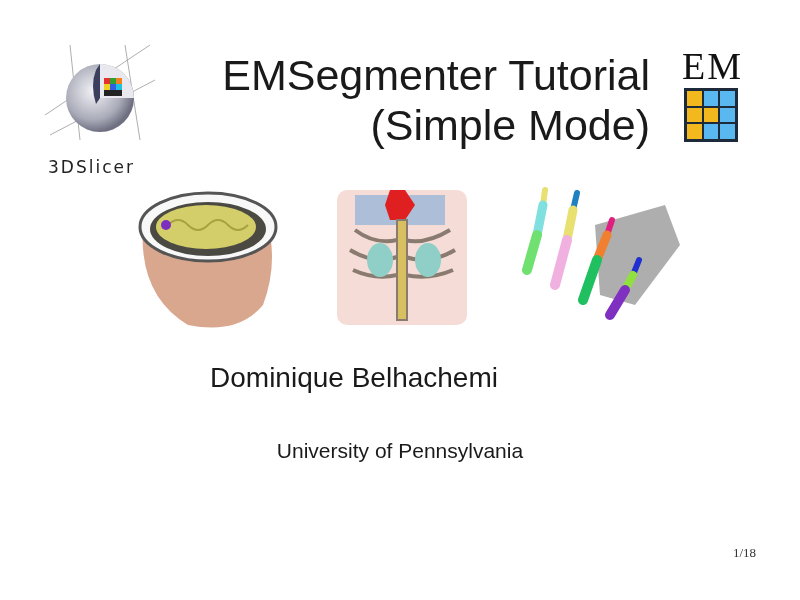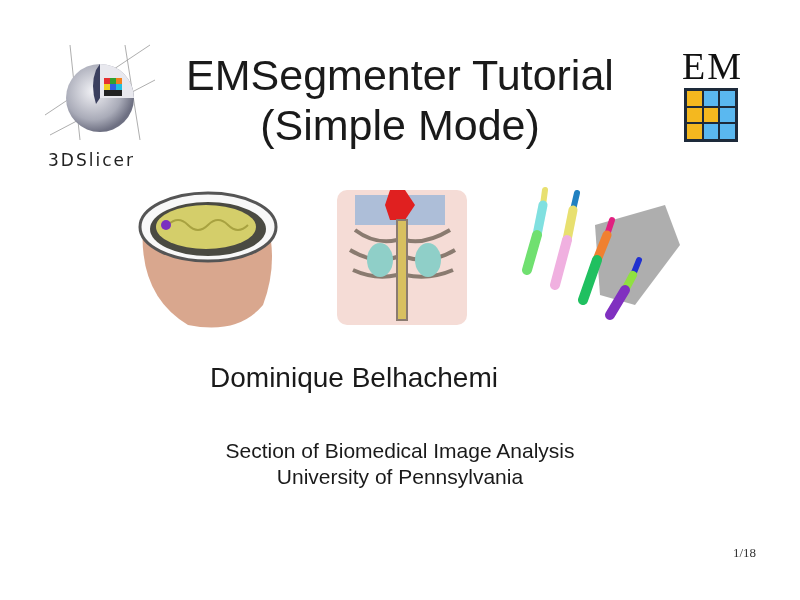--- a/index.html
+++ b/index.html
@@ -1,29 +1,29 @@
 <!DOCTYPE html>
 <html><head>
 <meta charset="utf-8">
 <style>
   html, body { margin:0; padding:0; background:#ffffff; }
   body { width:800px; height:600px; position:relative; overflow:hidden;
          font-family:"Liberation Sans", sans-serif; color:#1a1a1a; }
   .abs { position:absolute; }
-  .title { left:150px; width:500px; top:50px; text-align:center;
+  .title { left:150px; width:500px; top:50px; text-align:right;
            font-size:43px; line-height:50px; color:#1a1a1a; }
   .author { left:0; width:708px; top:362px; text-align:center; font-size:28px; }
   .affil { left:0; width:800px; top:438px; text-align:center; font-size:21px; line-height:26px; }
   .pagenum { left:722px; top:545px; font-family:"Liberation Serif", serif; font-size:13px; color:#333;margin-left:11px; }
   .em-letters { left:682px; top:44px; font-size:38px; letter-spacing:2px; color:#111; font-family:Liberation Serif, serif; font-weight:300; }
   .em-grid { left:684px; top:88px; width:54px; height:54px; display:grid;
              grid-template-columns:repeat(3,1fr); grid-template-rows:repeat(3,1fr);
              border:2px solid #1d2a3a; box-sizing:border-box; }
   .em-grid div { border:1px solid #1d2a3a; }
-  .slicer-text { left:48px; top:150px; font-size:17px; letter-spacing:2px; font-family:"DejaVu Sans", sans-serif; color:#222; }
+  .slicer-text { left:48px; top:157px; font-size:17px; letter-spacing:2px; font-family:"DejaVu Sans", sans-serif; color:#222; }
 </style>
 </head>
 <body>
 
 <div class="abs" style="left:40px;top:40px;width:120px;height:125px;">
   <svg width="120" height="105" viewBox="0 0 120 105">
     <defs>
       <radialGradient id="sph" cx="40%" cy="40%" r="60%">
         <stop offset="0" stop-color="#f2f2f6"></stop>
           <stop offset="0.7" stop-color="#a9abb8"></stop>
@@ -110,17 +110,16 @@
       <line x1="124" y1="75" x2="118" y2="90" stroke="#2030d0" stroke-width="6"></line>
       <line x1="118" y1="90" x2="110" y2="105" stroke="#90e040" stroke-width="8"></line>
       <line x1="110" y1="105" x2="95" y2="130" stroke="#8030c0" stroke-width="10"></line>
     </g>
   </svg>
 </div>
 
 <div class="abs author">Dominique Belhachemi</div>
 
 <div class="abs affil">
-  <div>Section of Biomedical Image Analysis</div>
   <div>University of Pennsylvania</div>
 </div>
 
 <div class="abs pagenum">1/18</div>
 
 </body></html>

